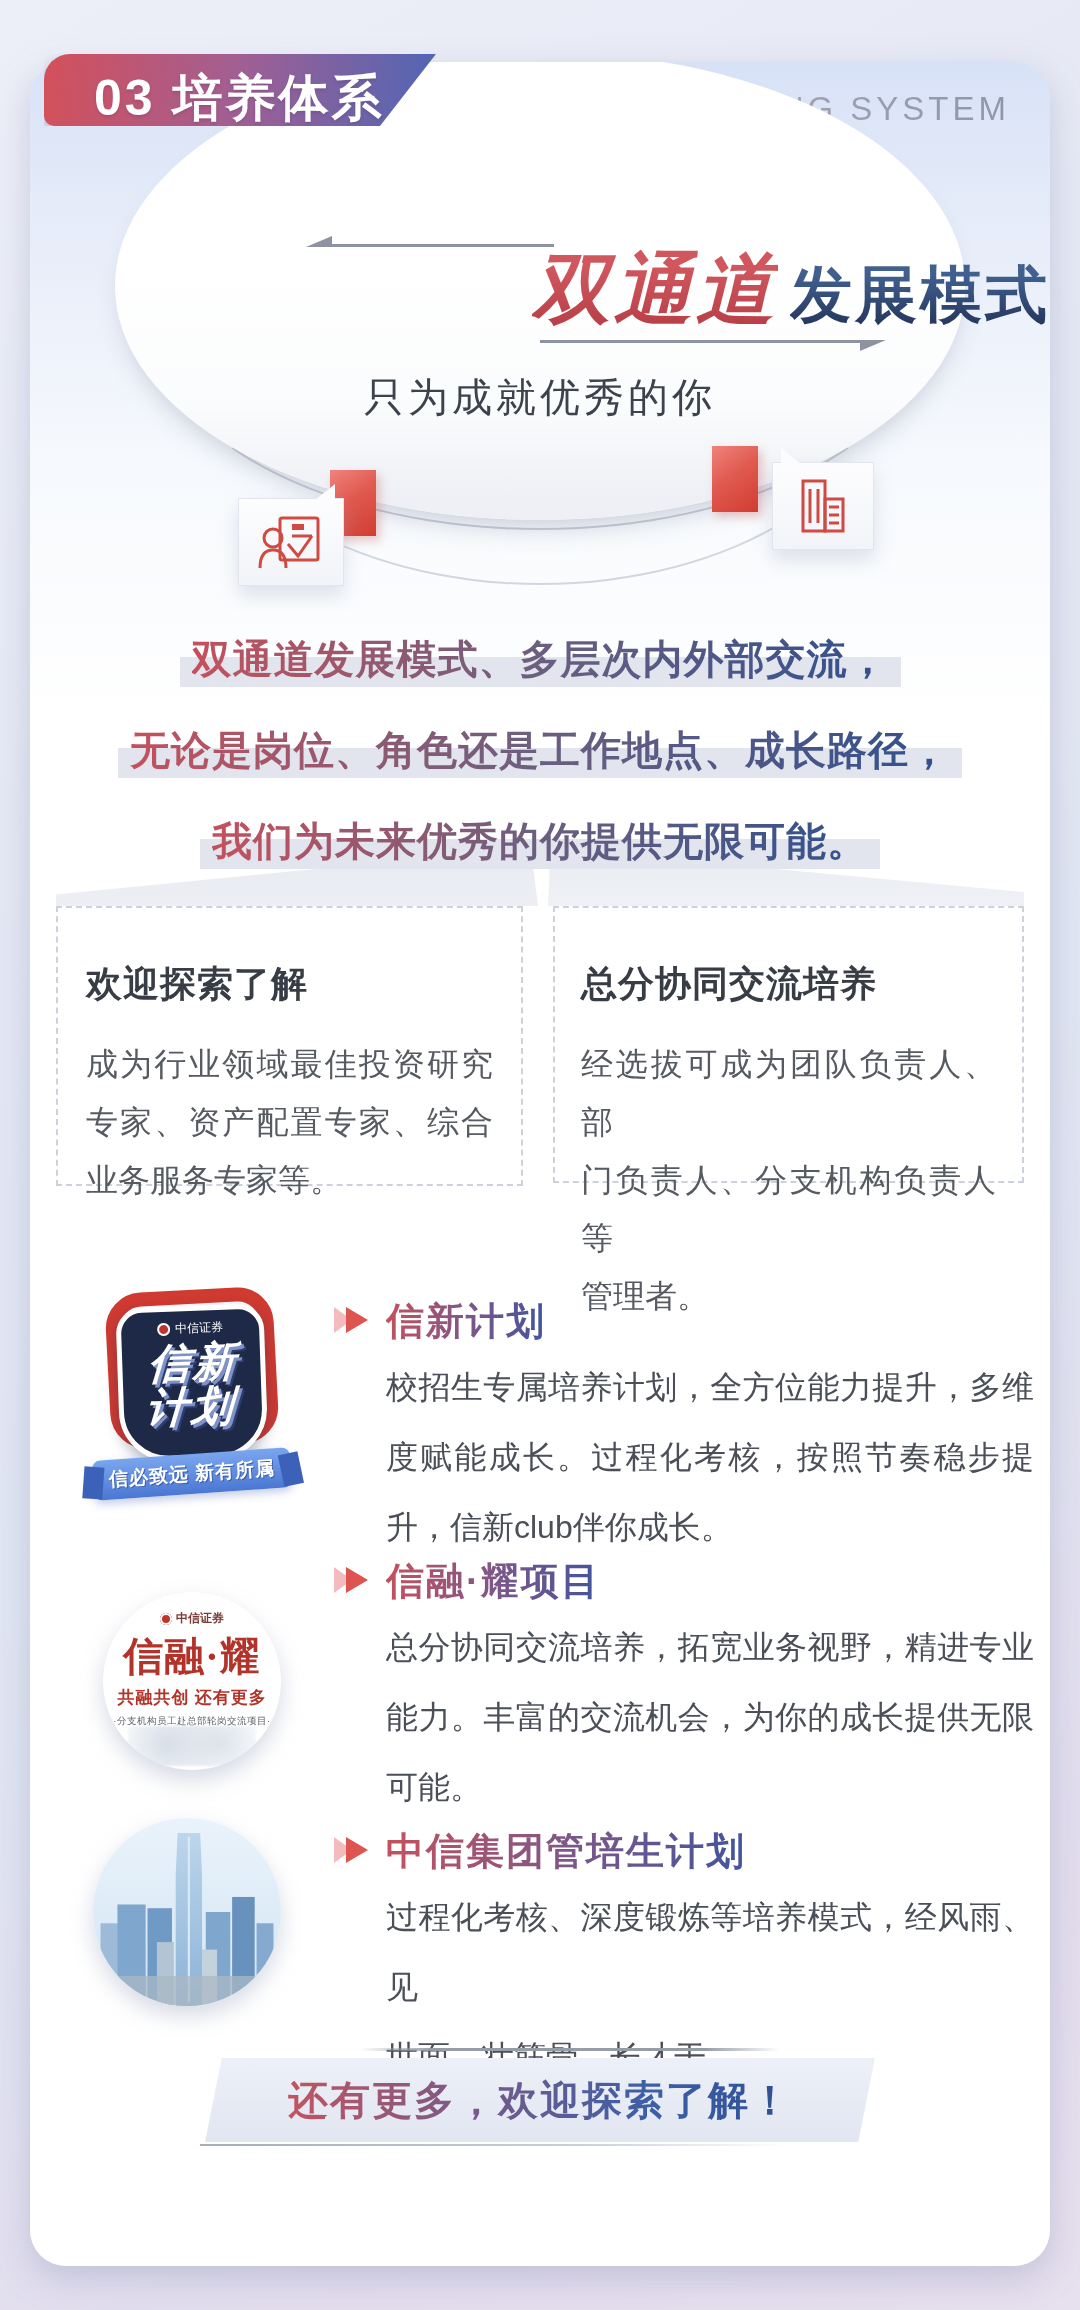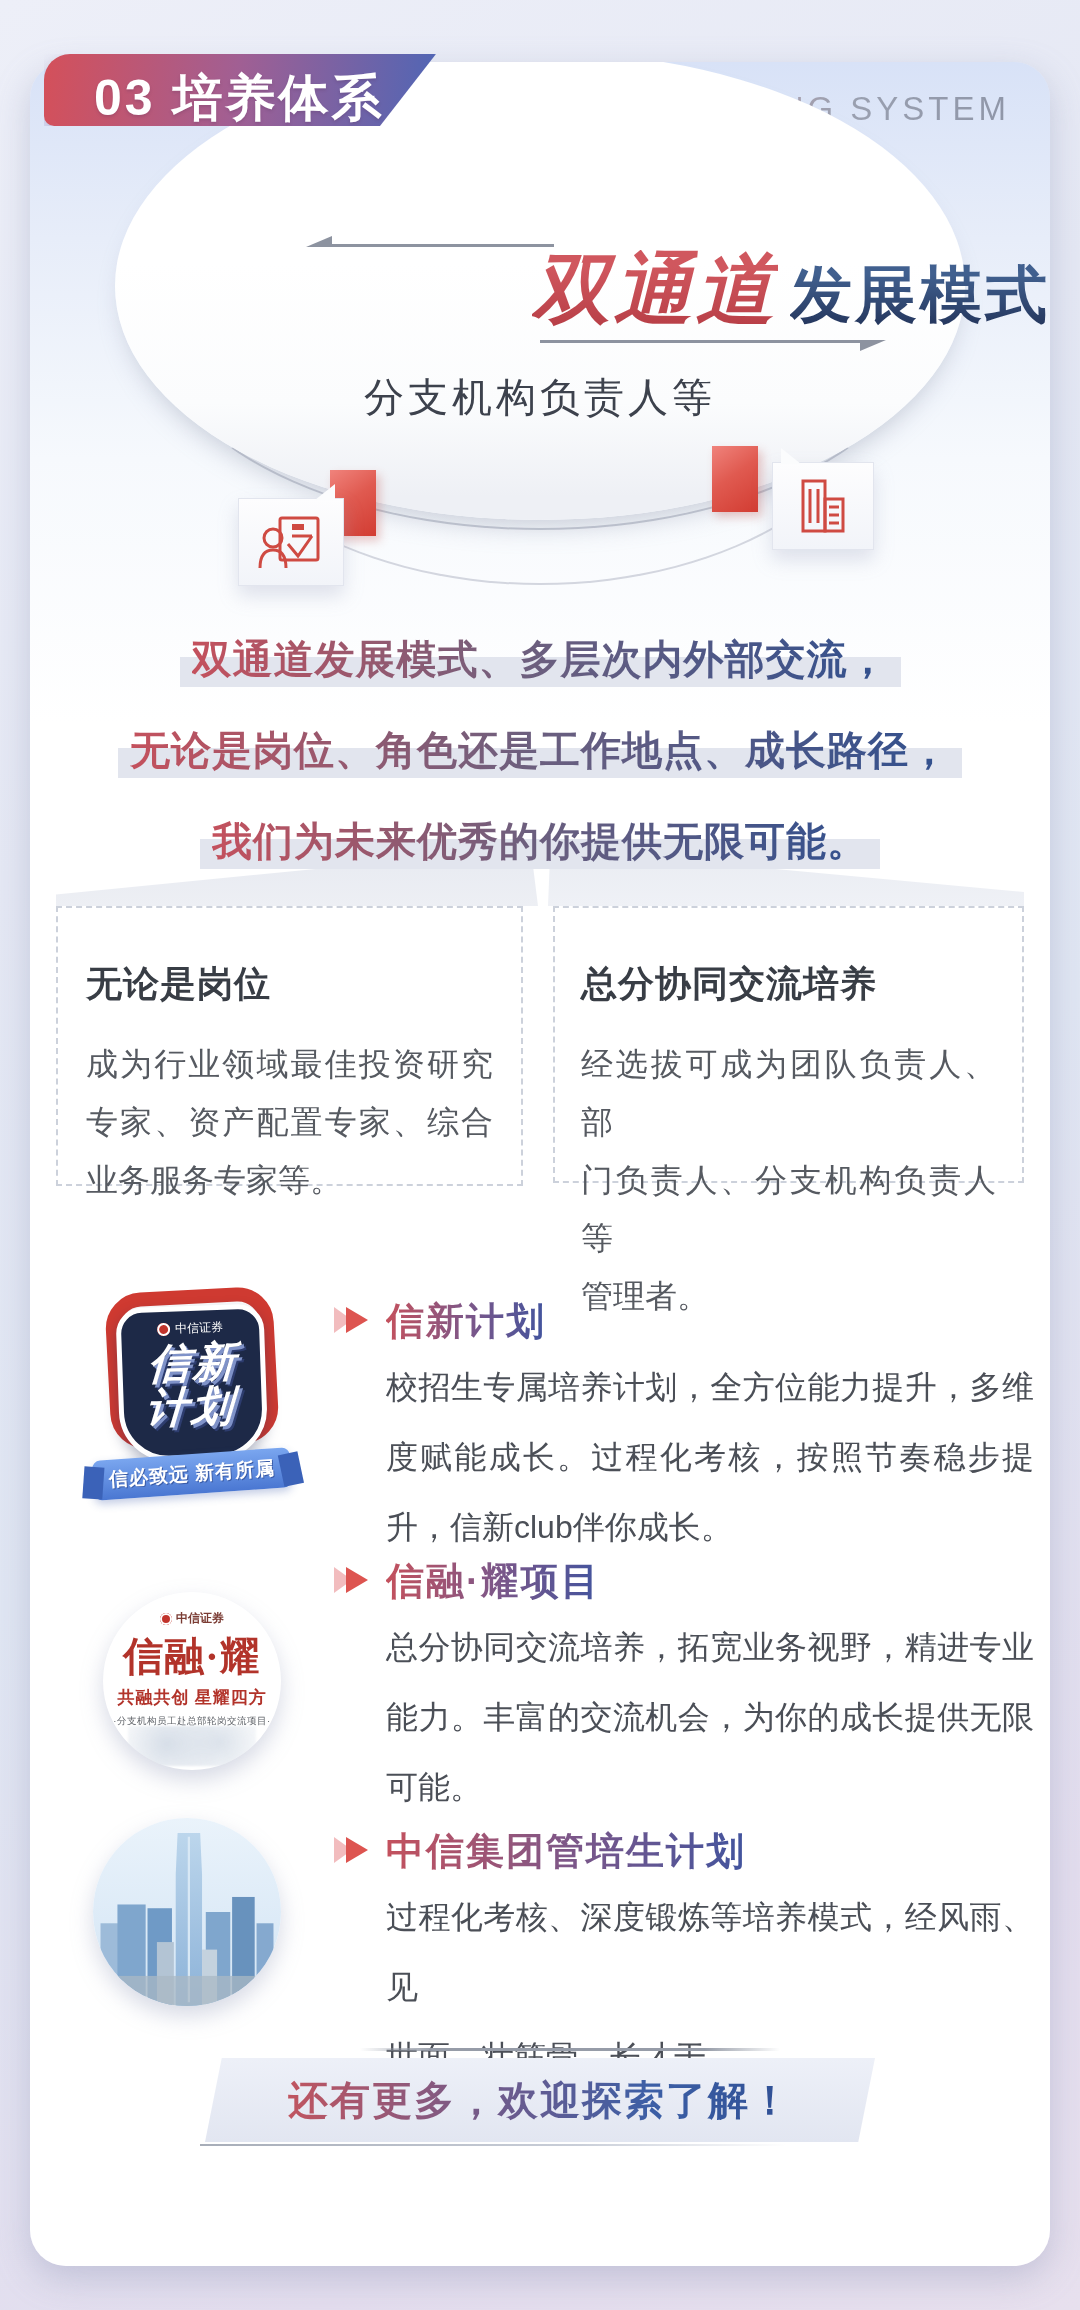--- a/index.html
+++ b/index.html
@@ -181,21 +181,21 @@
 
     <div class="line-tl"></div>
     <div class="line-br"></div>
 
     <div class="banner">
       <div class="banner-inner">
         <span class="bt-em">双通道</span>
         <span class="bt-rest">发展模式</span>
       </div>
     </div>
-    <div class="tagline">分支机构负责人等</div>
+    <div class="tagline">只为成就优秀的你</div>
 
     <div class="redsq l"></div>
     <div class="redsq r"></div>
 
     <div class="bubble l">
       <svg class="icon-svg" width="66" height="56" viewBox="0 0 66 56">
         <g fill="none" stroke="#cf4a42" stroke-width="3">
           <rect x="22" y="4" width="38" height="42" rx="2"></rect>
           <line x1="34" y1="13" x2="46" y2="13" stroke-width="6"></line>
           <line x1="34" y1="22" x2="54" y2="22"></line>
@@ -223,21 +223,21 @@
     <div class="intro">
       <div class="iline"><span class="hl"><span class="gt">双通道发展模式、多层次内外部交流，</span></span></div>
       <div class="iline"><span class="hl"><span class="gt">无论是岗位、角色还是工作地点、成长路径，</span></span></div>
       <div class="iline"><span class="hl"><span class="gt">我们为未来优秀的你提供无限可能。</span></span></div>
     </div>
 
     <div class="flap l"></div>
     <div class="flap r"></div>
 
     <div class="pbox l">
-      <div class="pbox-title">无论是岗位</div>
+      <div class="pbox-title">欢迎探索了解</div>
       <div class="bline full">成为行业领域最佳投资研究</div>
       <div class="bline full">专家、资产配置专家、综合</div>
       <div class="bline">业务服务专家等。</div>
     </div>
     <div class="pbox r">
       <div class="pbox-title">总分协同交流培养</div>
       <div class="bline full">经选拔可成为团队负责人、部</div>
       <div class="bline full">门负责人、分支机构负责人等</div>
       <div class="bline">管理者。</div>
     </div>
@@ -267,21 +267,21 @@
       <div class="pline full">度赋能成长。过程化考核，按照节奏稳步提</div>
       <div class="pline">升，信新club伴你成长。</div>
     </div>
 
     <div class="xr">
       <div class="xr-brand">
         <span class="xr-dot"></span>
         <span>中信证券</span>
       </div>
       <div class="xr-name">信融·耀</div>
-      <div class="xr-slogan">共融共创 星耀四方</div>
+      <div class="xr-slogan">共融共创 还有更多</div>
       <div class="xr-note">·分支机构员工赴总部轮岗交流项目·</div>
       <div class="xr-map"></div>
     </div>
 
     <svg class="arrow-ic" style="left:302px; top:1503px;" viewBox="0 0 44 30">
       <polygon points="2,2 20,15 2,28" fill="#f2bcbe"></polygon>
       <polygon points="14,2 36,15 14,28" fill="#dd5450"></polygon>
     </svg>
     <div class="prog-title" style="top:1494px;">信融·耀项目</div>
     <div class="prog-body" style="top:1550px;">

